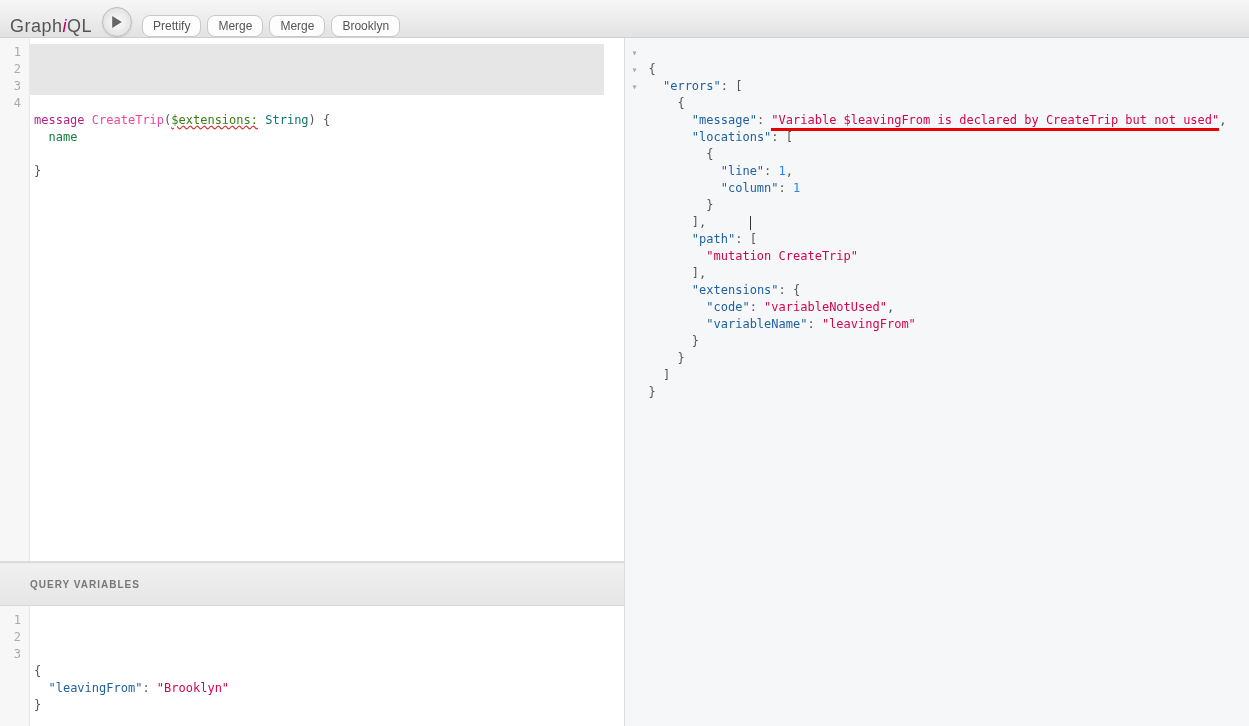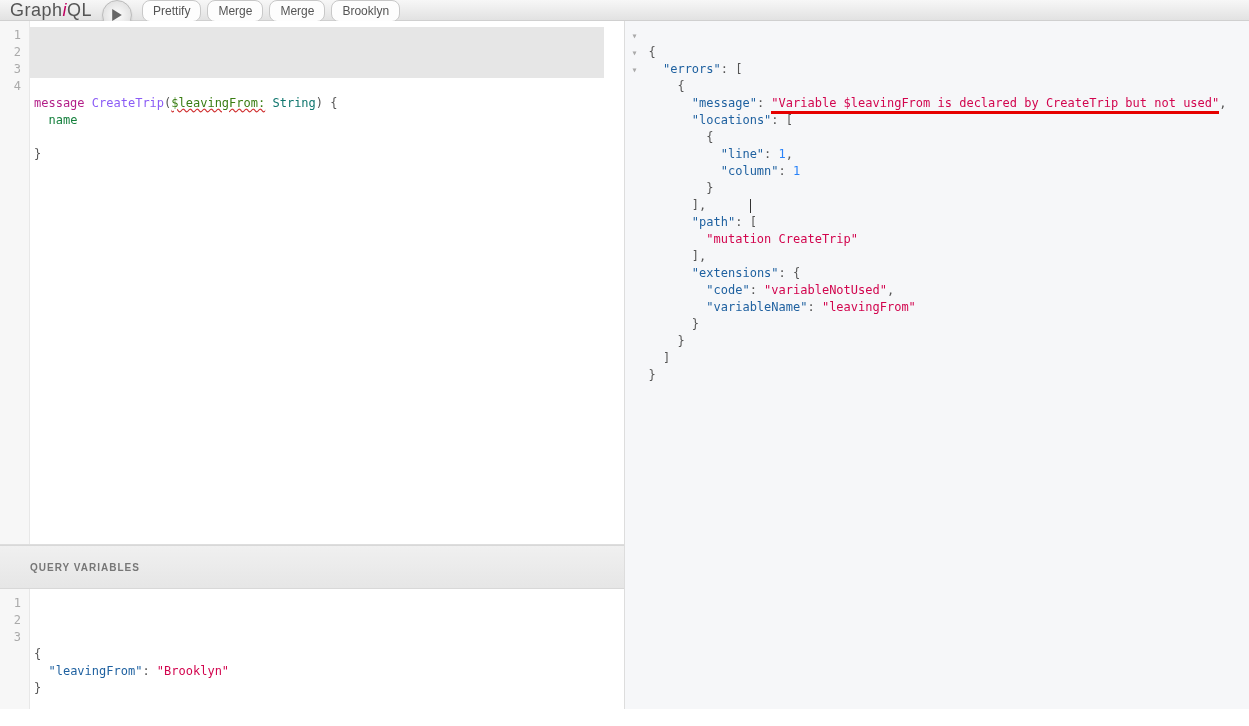--- a/index.html
+++ b/index.html
@@ -1,23 +1,23 @@
 <!DOCTYPE html>
 <html><head>
 <meta charset="utf-8">
 <style>
 * { box-sizing: border-box; margin: 0; padding: 0; }
 html, body { height: 100%; font-family: -apple-system, BlinkMacSystemFont, "Segoe UI", Helvetica, Arial, sans-serif; font-size: 13px; overflow: hidden; }
 
 .topbar {
-  height: 21px;
+  height: 38px;
   background: linear-gradient(#f7f7f7, #e2e2e2);
   border-bottom: 1px solid #d0d0d0;
   display: flex;
-  align-items: flex-start;
+  align-items: flex-end;
   padding: 0 10px;
   gap: 10px;
 }
 .logo { font-size: 18px; color: #555; letter-spacing: 0.5px; }
 .logo .i { font-style: italic; color: #c00060; }
 .run-btn {
   width: 30px; height: 30px; border-radius: 50%;
   background: radial-gradient(#fdfdfd, #d8d8d8);
   border: 1px solid #bbb;
   display: flex; align-items: center; justify-content: center;
@@ -127,21 +127,21 @@
   font-family: Menlo, Consolas, monospace;
   font-size: 12px;
   line-height: 17px;
   white-space: pre-wrap;
   word-break: break-all;
 }
 .right-inner { display: flex; }
 
 
 .kw { color: #b31f88; }
-.def { color: #8b5cf6; }
+.def { color: #ec4899; }
 .var-u { color: #397d13; text-decoration: underline wavy #d03030; }
 .type { color: #0f766e; }
 .attr { color: #15803d; }
 .punct { color: #555; }
 .key { color: #1f61a0; }
 .str { color: #d2054e; }
 .num { color: #2882f9; }
 .brace { color: #555; }
 .underline-red { border-bottom: 3px solid #e60000; padding-bottom: 1px; }
 .cursor { display: inline-block; width: 1px; height: 14px; background: #333; vertical-align: middle; }
@@ -172,21 +172,21 @@
     <div class="editor-wrap">
       <div class="gutter">
         <div>1</div>
         <div>2</div>
         <div>3</div>
         <div>4</div>
       </div>
       <div class="code">
         <div class="hl-block"></div>
         <div class="code-lines">
-<span class="kw">message</span> <span class="def">CreateTrip</span><span class="punct">(</span><span class="var-u">$leavingFrom:</span> <span class="type">String</span><span class="punct">)</span> <span class="punct">{</span>
+<span class="kw">message</span> <span class="def">CreateTrip</span><span class="punct">(</span><span class="var-u">$extensions:</span> <span class="type">String</span><span class="punct">)</span> <span class="punct">{</span>
   <span class="attr">name</span>
 <span></span>
 <span class="punct">}</span>
         </div>
       </div>
     </div>
 
     <div class="vars-bar">
       <span>QUERY VARIABLES</span>
     </div>

